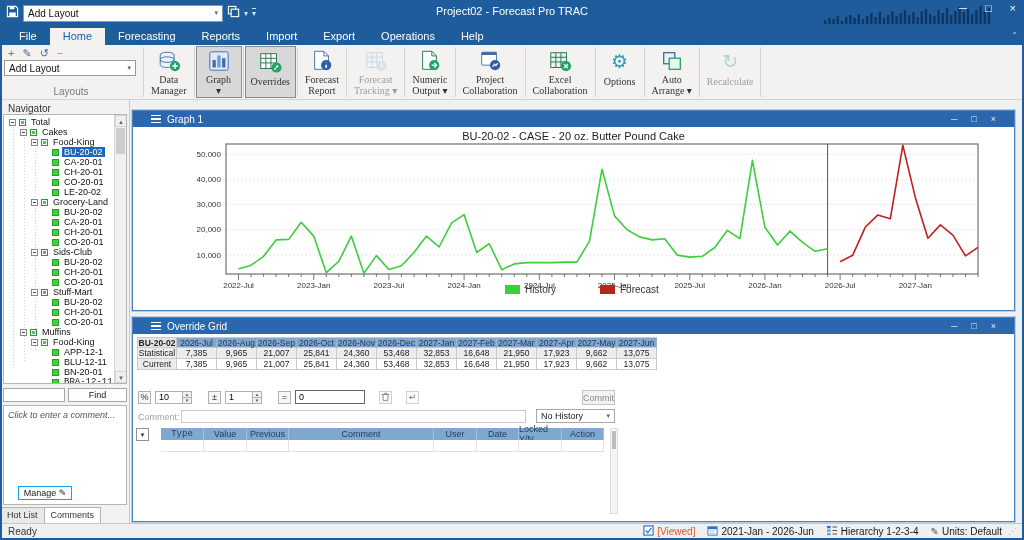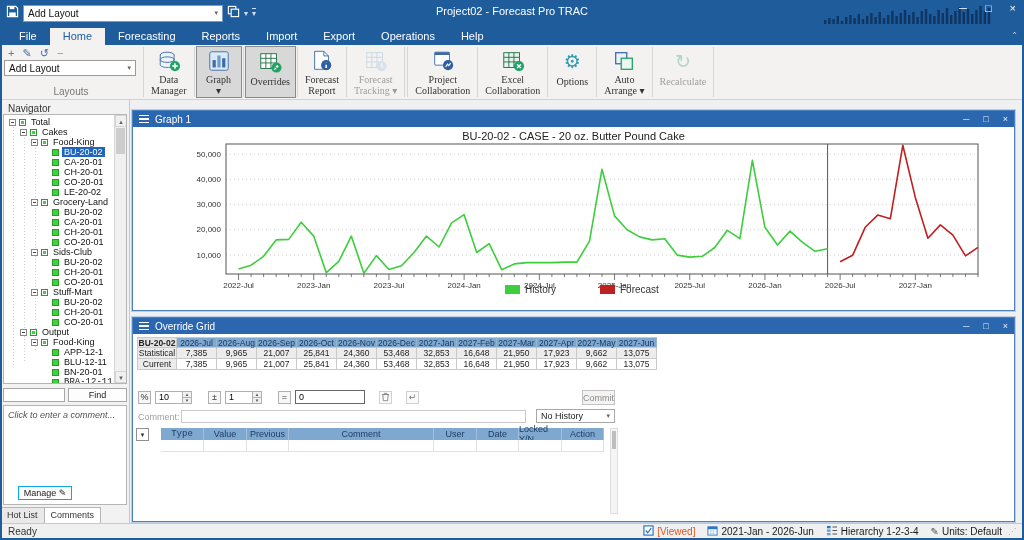--- a/index.html
+++ b/index.html
@@ -70,21 +70,21 @@
   .cph{position:absolute;left:4px;top:4px;font-size:9px;font-style:italic;color:#555;}
   .managebtn{position:absolute;left:14px;bottom:4px;width:54px;height:14px;border:1px solid #0ea5e9;background:#fdfdfd;
              font-size:9px;text-align:center;line-height:12px;}
   .navtabs{position:absolute;left:0px;top:407px;display:flex;}
   .ntab{font-size:9px;padding:2px 6px 3px;border:1px solid #b5b5b5;background:#e9e9e9;color:#333;border-left:none;}
   .ntab:first-child{border-left:1px solid #b5b5b5;}
   .ntab.active{background:#fff;border-bottom-color:#fff;}
 
   
   .win{position:absolute;border:1px solid #4d82c0;background:#fff;box-shadow:0 0 0 1px #b9cde4;}
-  .wtitle{height:16px;background:#2a67ae;display:flex;align-items:center;padding:0 6px;color:#fff;font-size:10px;gap:6px;}
+  .wtitle{height:16px;background:#2a67ae;display:flex;align-items:center;padding:0 18px;color:#fff;font-size:10px;gap:6px;}
   .wctrl{margin-left:auto;display:flex;gap:14px;font-size:9px;color:#eaf1fa;}
   .hamb{width:10px;height:8px;border-top:1.6px solid #fff;border-bottom:1.6px solid #fff;position:relative;flex:none;}
   .hamb::after{content:"";position:absolute;left:0;right:0;top:2.2px;height:1.6px;background:#fff;}
   .wbody{position:relative;background:#fff;}
 
   #graphwin{left:132px;top:110px;width:883px;height:201px;}
   #graphwin .wbody{height:183px;}
   .charttitle{position:absolute;left:0;top:3px;width:100%;text-align:center;font-size:11px;color:#222;z-index:2;}
   #chartsvg{position:absolute;left:0;top:0;}
 
@@ -296,20 +296,32 @@
               <rect x="3" y="4" width="17" height="16" fill="#f2f5f8" stroke="#9fb6cc"></rect>
               <path d="M3 9h17M3 14h17M8.5 4v16M14 4v16" stroke="#9fb6cc"></path>
               <circle cx="19" cy="18.5" r="5.5" fill="#b9cfe2"></circle>
               <path d="M19 15.5v3l2 1.5" fill="none" stroke="#fff" stroke-width="1.4"></path>
             </svg>
           </div>
           <div class="rlabel">Forecast
 Tracking ▾</div>
         </div>
         <div class="rsep"></div>
+        <div class="rbtn">
+          <div class="ric">
+            <svg width="24" height="24" viewBox="0 0 26 26">
+              <path d="M5 2.5h10l5 5V22H5z" fill="#fff" stroke="#217346"></path>
+              <path d="M15 2.5v5h5" fill="none" stroke="#217346"></path>
+              <circle cx="17.5" cy="17.5" r="5.5" fill="#21a366"></circle>
+              <path d="M14.8 17.5h4.5M17.6 15l2.5 2.5-2.5 2.5" fill="none" stroke="#fff" stroke-width="1.4"></path>
+            </svg>
+          </div>
+          <div class="rlabel">Numeric
+Output ▾</div>
+        </div>
         <div class="rsep"></div>
         <div class="rbtn">
           <div class="ric">
             <svg width="24" height="24" viewBox="0 0 26 26">
               <rect x="4" y="3.5" width="16" height="14" rx="1" fill="#fff" stroke="#3f6ca6"></rect>
               <rect x="4" y="3.5" width="16" height="3" fill="#3f6ca6"></rect>
               <circle cx="18.5" cy="17.5" r="5.5" fill="#2e5fa3"></circle>
               <path d="M15.8 19.5l2-3 1.5 1.5 2-2.8" fill="none" stroke="#fff" stroke-width="1.3"></path>
             </svg>
           </div>
@@ -463,21 +475,21 @@
             <span class="tlabel">CH-20-01</span>
           </div>
           <div class="trow" style="padding-left: 38px;">
             <span style="width: 10px; flex: 0 0 auto;"></span>
             <span class="lic"></span>
             <span class="tlabel">CO-20-01</span>
           </div>
           <div class="trow" style="padding-left: 16px;">
             <span class="exp"></span>
             <span class="pic"></span>
-            <span class="tlabel">Output</span>
+            <span class="tlabel">Muffins</span>
           </div>
           <div class="trow" style="padding-left: 27px;">
             <span class="exp"></span>
             <span class="pic"></span>
             <span class="tlabel">Food-King</span>
           </div>
           <div class="trow" style="padding-left: 38px;">
             <span style="width: 10px; flex: 0 0 auto;"></span>
             <span class="lic"></span>
             <span class="tlabel">APP-12-1</span>

